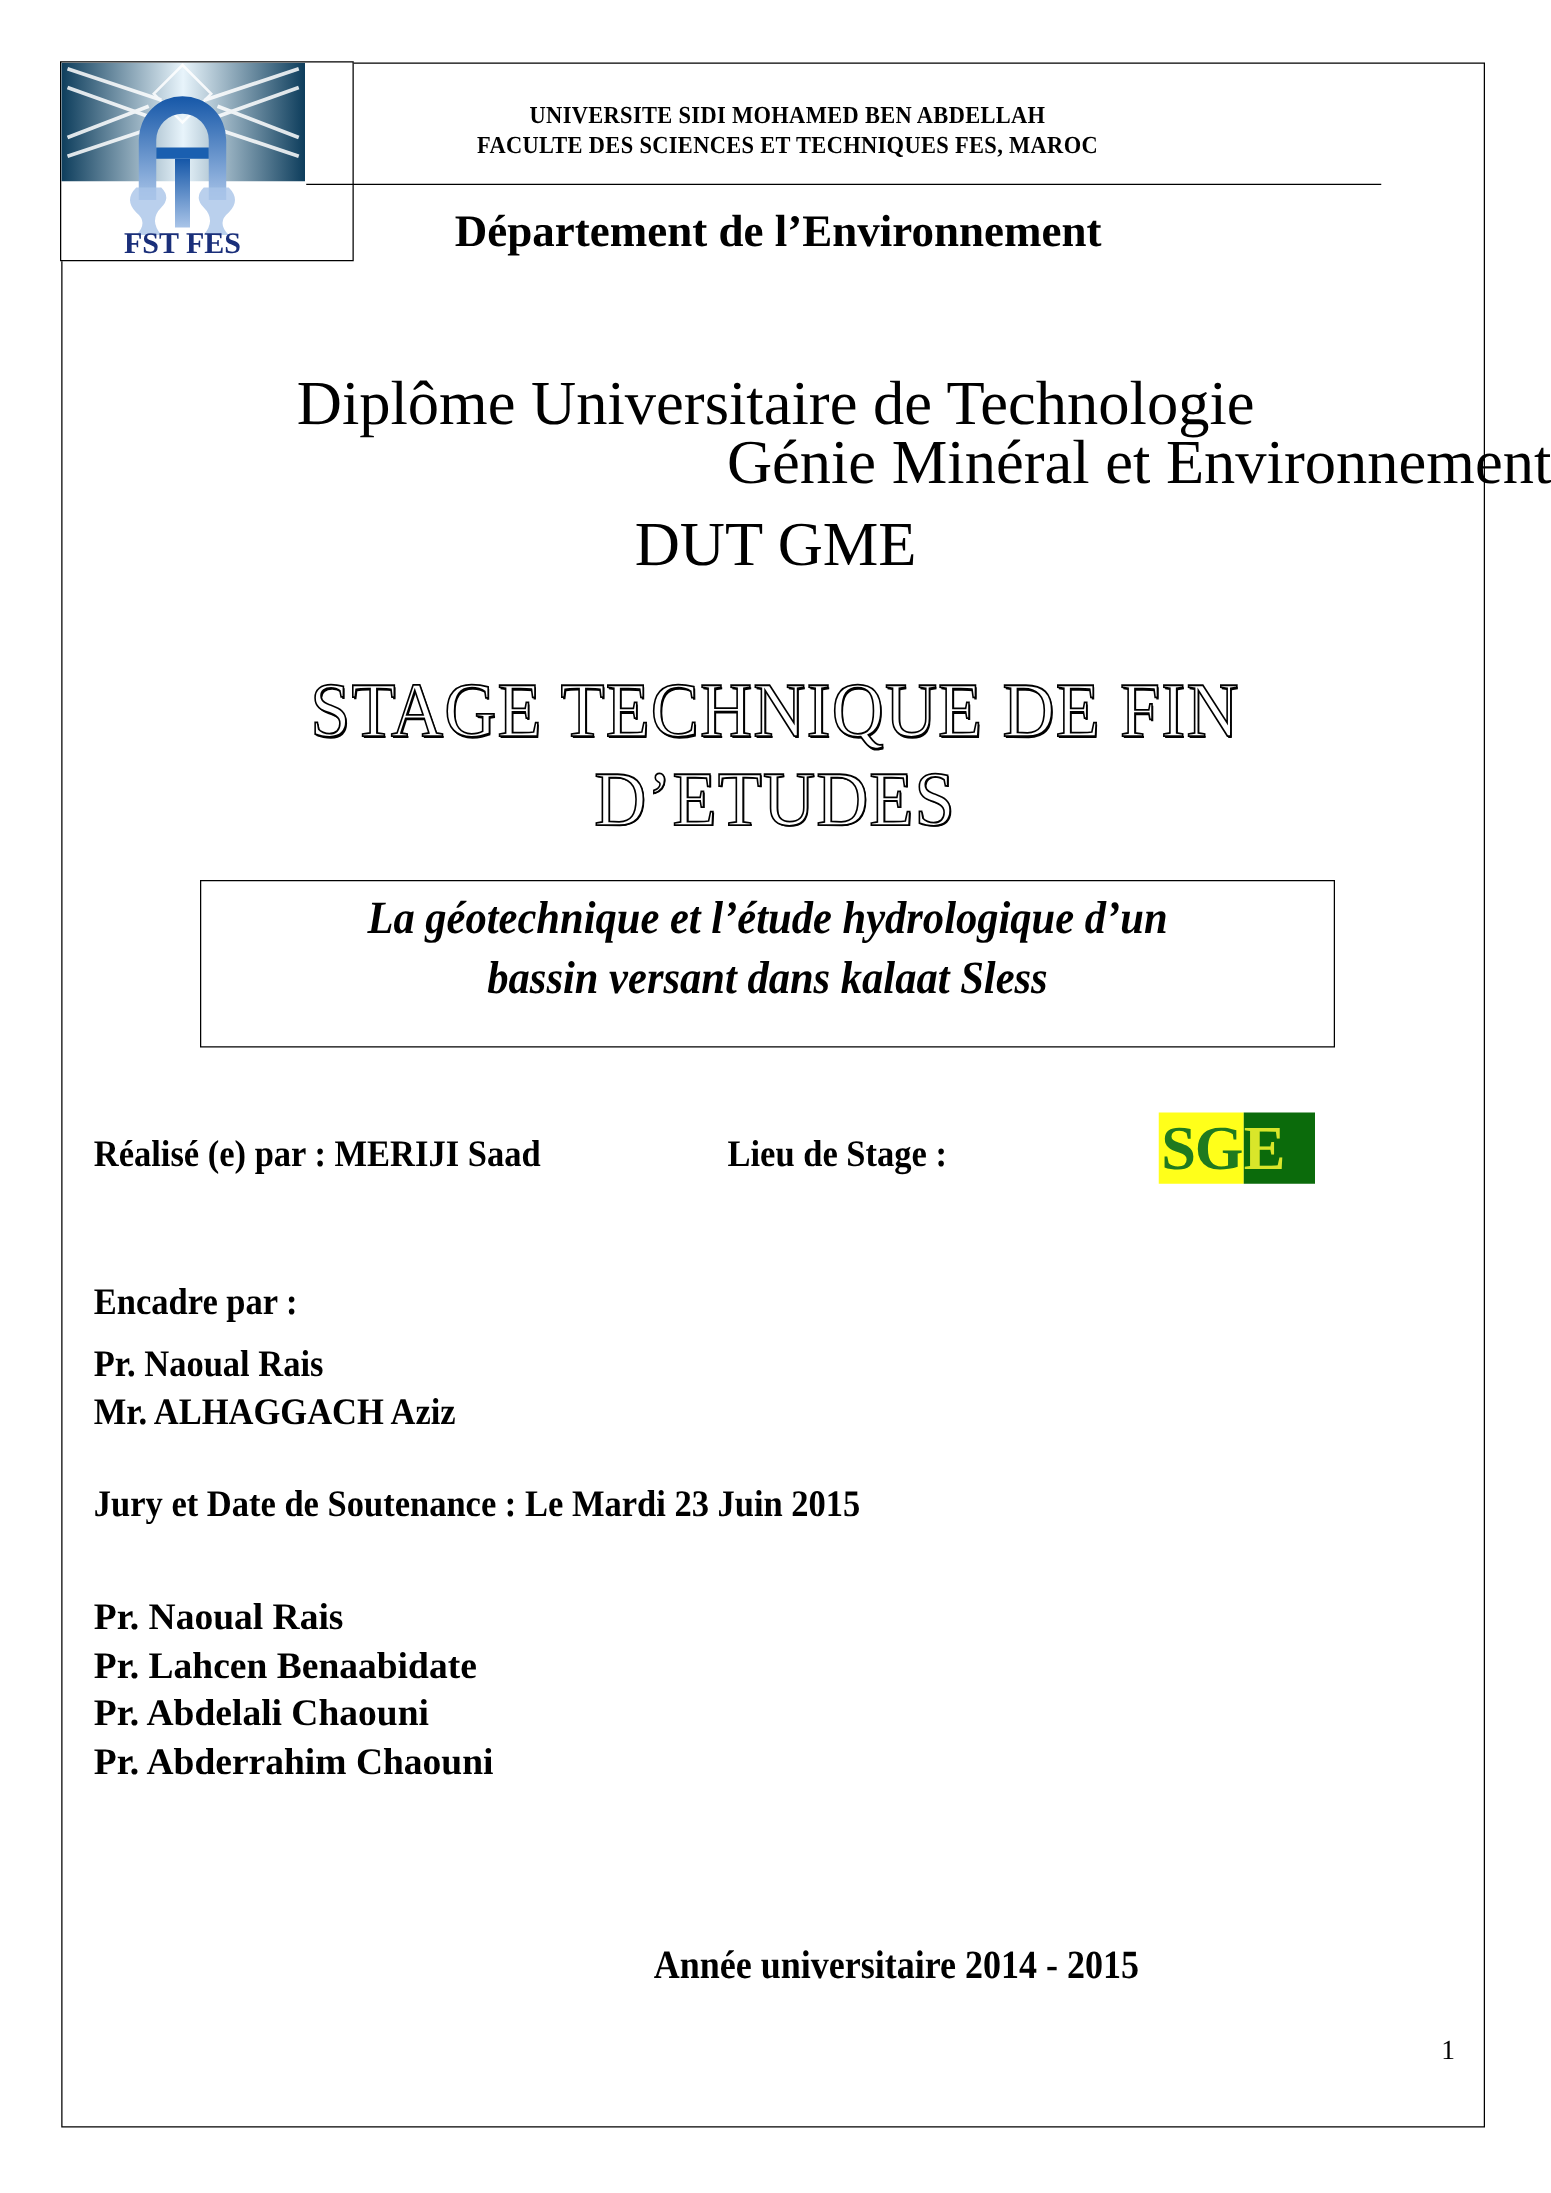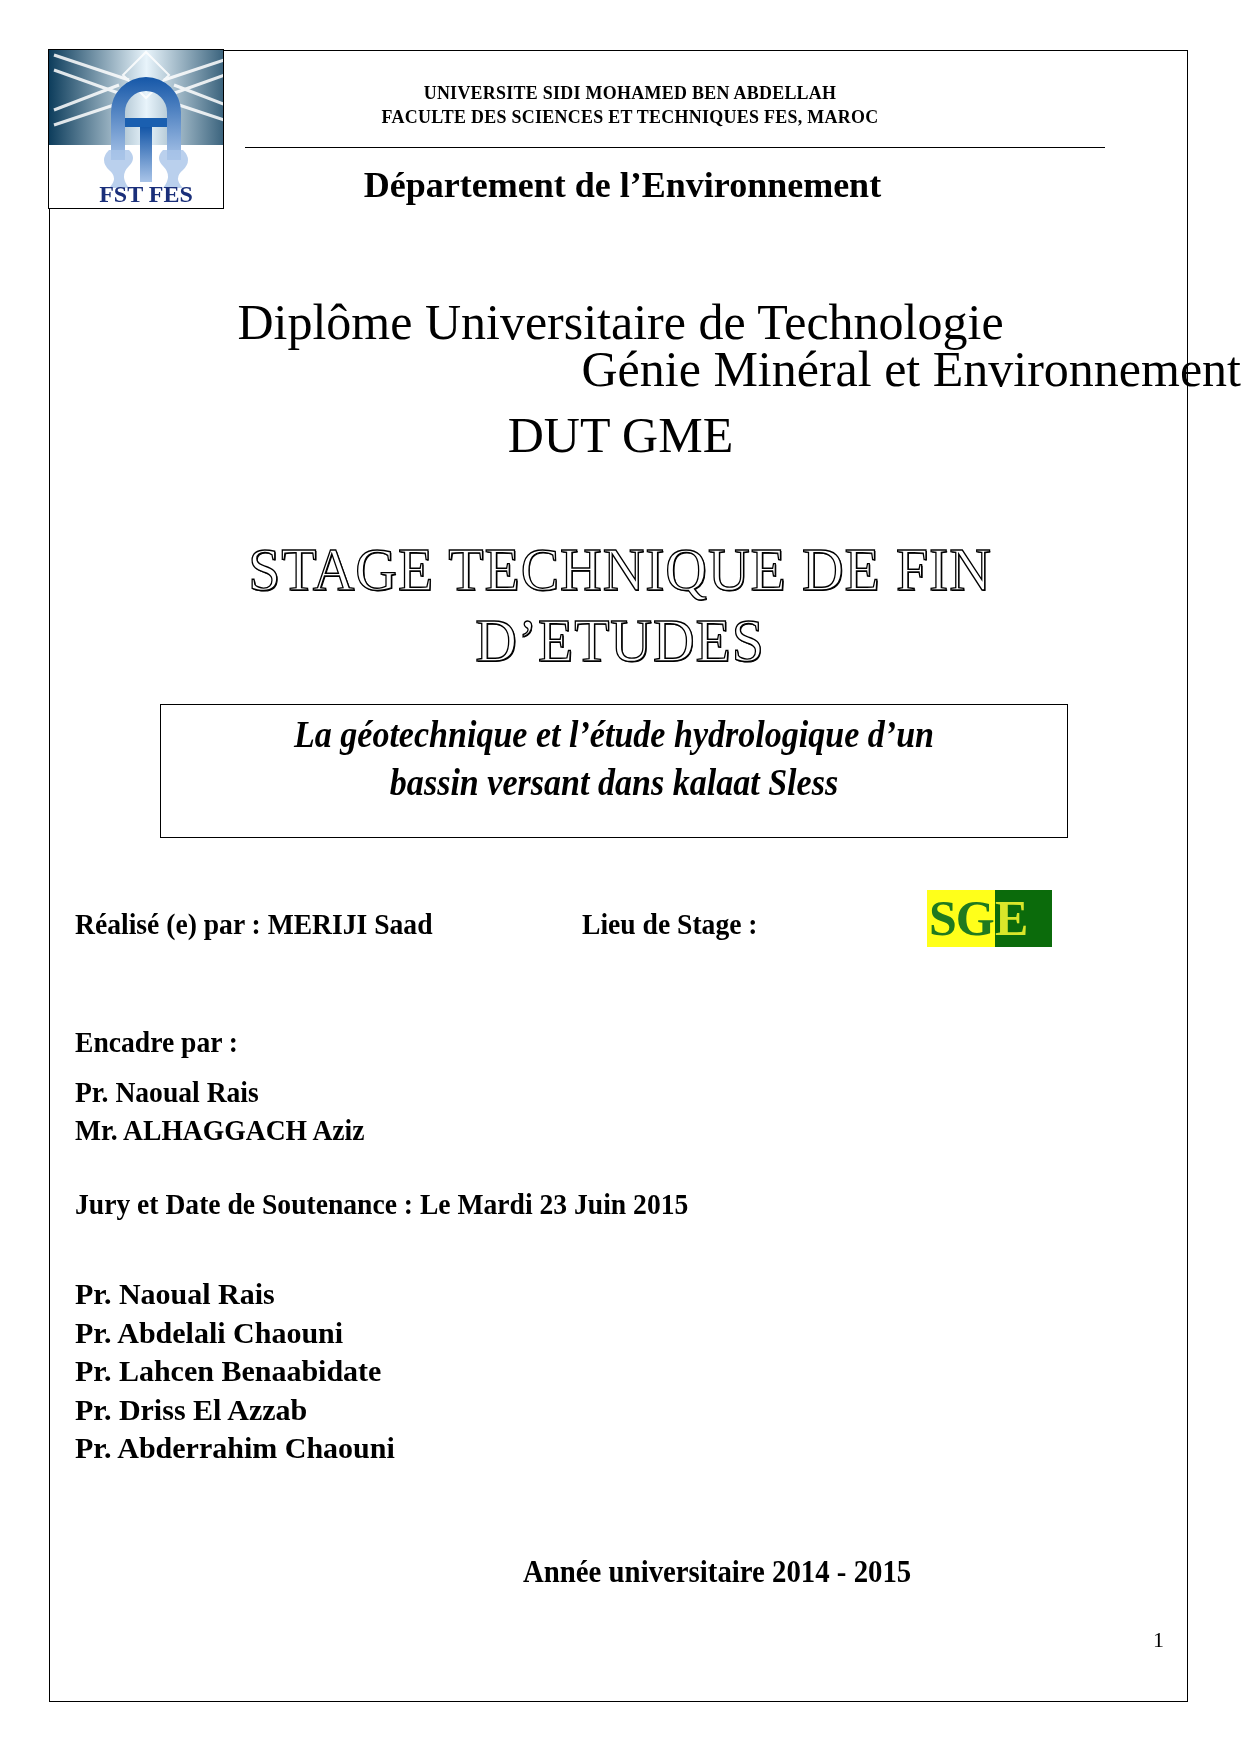--- a/index.html
+++ b/index.html
@@ -1,20 +1,20 @@
 <!DOCTYPE html>
 <html><head>
   <meta charset="utf-8">
   <style>
     html, body { margin: 0; padding: 0; background: #ffffff; }
     body { width: 1241px; height: 1754px; position: relative; overflow: hidden;
            font-family: "Liberation Serif", serif; color: #000; }
     .page-border { position: absolute; left: 49px; top: 50px; width: 1139px; height: 1652px;
                    border: 1.5px solid #000; box-sizing: border-box; }
-    .logo { position: absolute; left: 48px; top: 49px; width: 176px; height: 160px;
+    .logo { position: absolute; left: 48px; top: 49px; width: 235px; height: 160px;
             border: 1.5px solid #000; box-sizing: border-box; background: #fff; overflow: hidden; }
     .logo svg { display: block; }
     .header-line { position: absolute; left: 245px; top: 147px; width: 860px; height: 0;
                    border-top: 1.5px solid #000; }
     .uni { position: absolute; left: 245px; width: 770px; text-align: center;
            font-family: "Liberation Serif", serif; font-weight: bold; font-size: 19.5px;
            letter-spacing: 0.3px; transform: scaleX(0.92); transform-origin: center; }
     .dept { position: absolute; left: 245px; top: 164px; width: 755px; text-align: center;
             font-weight: bold; font-size: 36px; }
     .diploma { position: absolute; left: 0; width: 1241px; text-align: center;
@@ -105,20 +105,19 @@
 </div>
 
 <div class="line" style="left:75px; top:1025px;">Encadre par :</div>
 <div class="line" style="left:75px; top:1075px;">Pr. Naoual Rais</div>
 <div class="line" style="left:75px; top:1113px;">Mr. ALHAGGACH Aziz</div>
 
 <div class="line" style="left:75px; top:1187px;">Jury et Date de Soutenance : Le Mardi 23 Juin 2015</div>
 
 <div class="jury-list">
   <div>Pr. Naoual Rais</div>
+  <div>Pr. Lahcen Benaabidate</div>
   <div>Pr. Abdelali Chaouni</div>
-  <div>Pr. Lahcen Benaabidate</div>
-  <div>Pr. Driss El Azzab</div>
   <div>Pr. Abderrahim Chaouni</div>
 </div>
 
 <div class="year">Année universitaire 2014 - 2015</div>
 <div class="page-num">1</div>
 
 </body></html>

